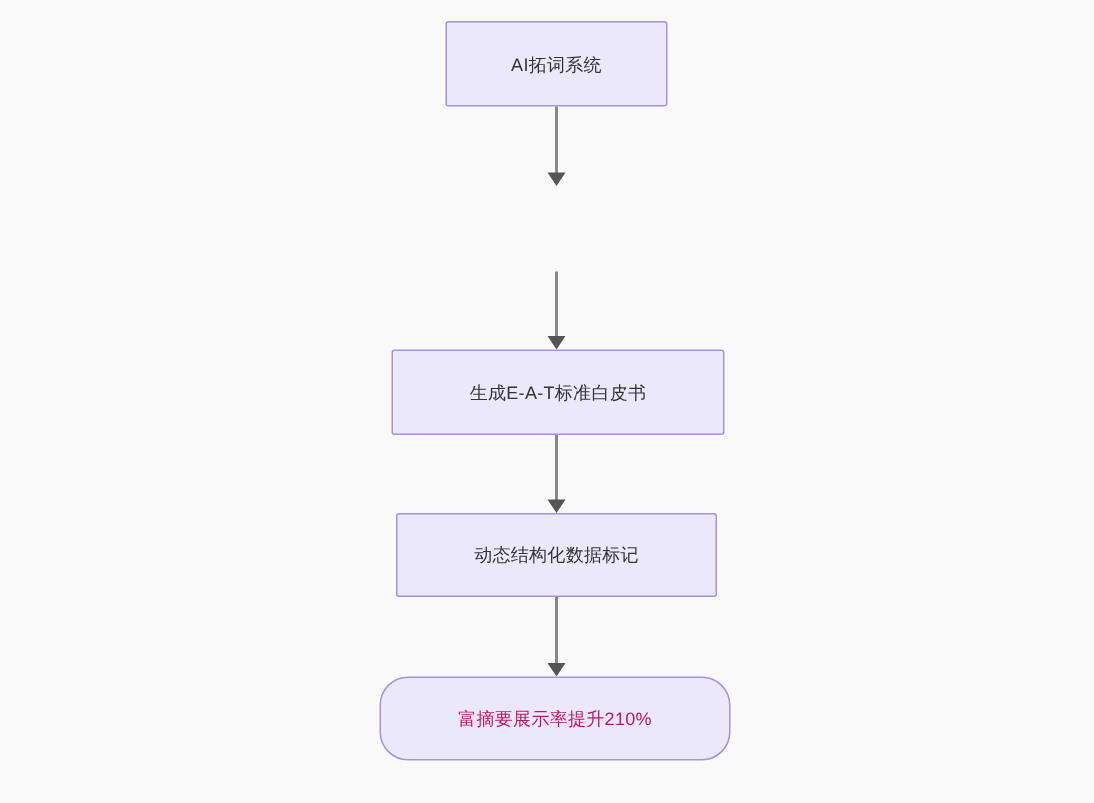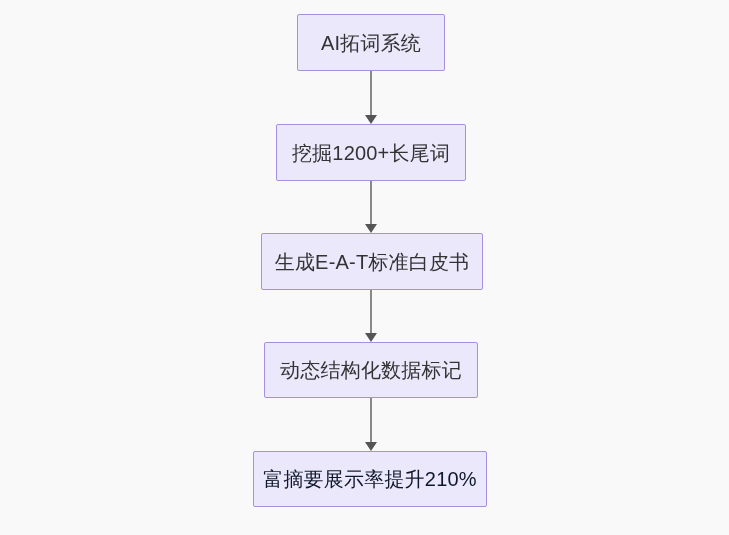--- a/index.html
+++ b/index.html
@@ -22,21 +22,21 @@
   .node {
     position: absolute;
     box-sizing: border-box;
     background: #ebe8fc;
     border: 1.6px solid #a98fe0;
     border-radius: 2px;
     display: flex;
     align-items: center;
     justify-content: center;
     color: #333333;
-    font-size: 20px;
+    font-size: 12px;
     line-height: 1;
     letter-spacing: 0.2px;
     white-space: nowrap;
   }
   .node-label {
     display: block;
   }
   .edge {
     position: absolute;
     width: 24px;
@@ -79,26 +79,23 @@
     <div class="edge-head" style="top: 43px; border-top-color: rgb(85, 85, 85);"></div>
   </div>
   <div class="edge" id="edge-3" style="left: 359px; top: 398px; height: 53px;">
     <div class="edge-line" style="height: 45px; background: rgb(136, 136, 136);"></div>
     <div class="edge-head" style="top: 44px; border-top-color: rgb(85, 85, 85);"></div>
   </div>
 
   <div class="node" id="node-0" style="left: 297px; top: 14px; width: 148px; height: 57px; background: rgb(235, 232, 252); border-color: rgb(169, 143, 224); color: rgb(51, 51, 51);">
     <span class="node-label">AI拓词系统</span>
   </div>
-  <div class="node" id="node-1" style="left: 276px; top: 124px; width: 190px; height: 57px; background: rgb(235, 232, 252); border-color: rgb(169, 143, 224); color: rgb(51, 51, 51);">
-    <span class="node-label">挖掘1200+长尾词</span>
-  </div>
   <div class="node" id="node-2" style="left: 261px; top: 233px; width: 222px; height: 57px; background: rgb(235, 232, 252); border-color: rgb(169, 143, 224); color: rgb(51, 51, 51);">
     <span class="node-label">生成E-A-T标准白皮书</span>
   </div>
   <div class="node" id="node-3" style="left: 264px; top: 342px; width: 214px; height: 56px; background: rgb(235, 232, 252); border-color: rgb(169, 143, 224); color: rgb(51, 51, 51); text-align: center;">
     <span class="node-label">动态结构化数据标记</span>
   </div>
-  <div class="node" id="node-4" style="left: 253px; top: 451px; width: 234px; height: 56px; background: rgb(235, 232, 252); border-color: rgb(169, 143, 224); color: #0f172a;">
+  <div class="node" id="node-4" style="left: 253px; top: 451px; width: 234px; height: 56px; background: rgb(235, 232, 252); border-color: rgb(169, 143, 224); color: #be185d; border-radius: 19px;">
     <span class="node-label">富摘要展示率提升210%</span>
   </div>
 
 </div>
 
 </body></html>

